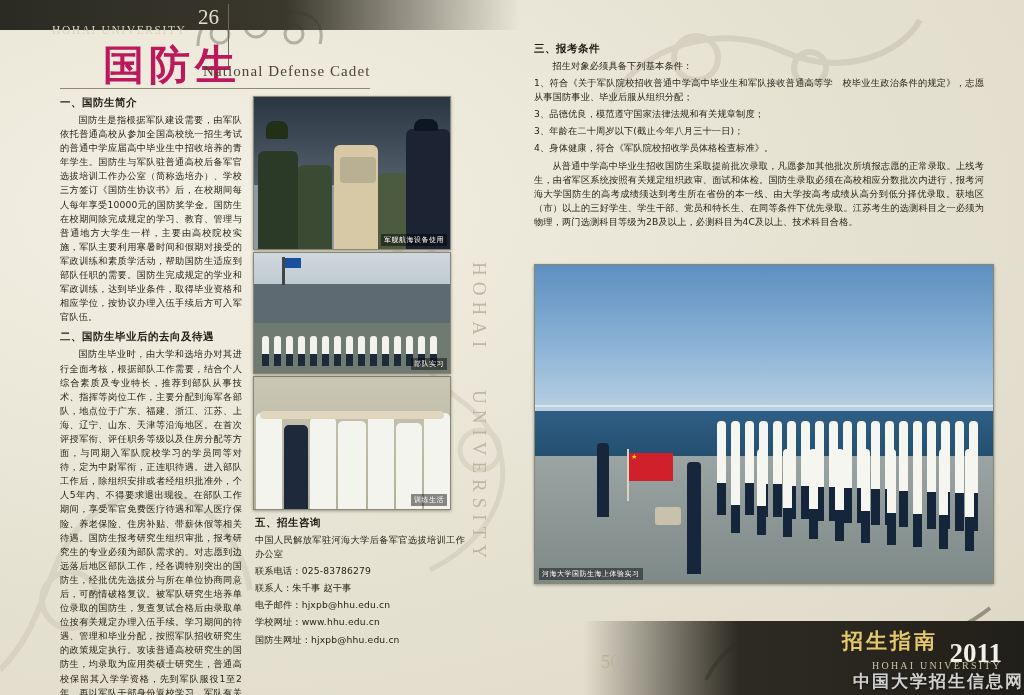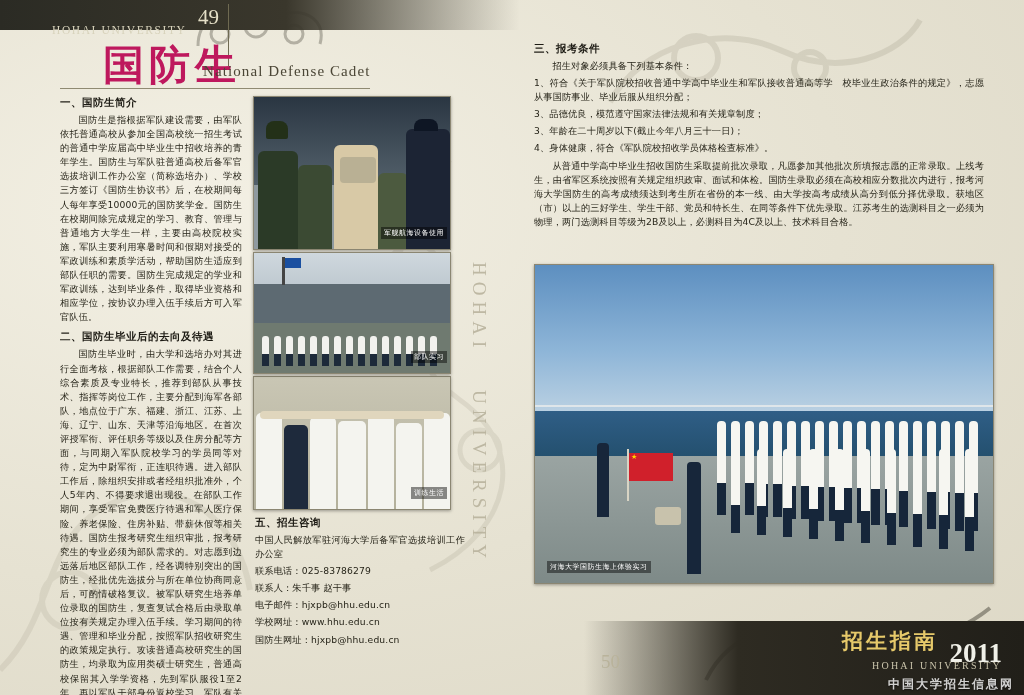--- a/index.html
+++ b/index.html
@@ -118,28 +118,27 @@
 
   
   .photo {
     position: absolute;
     overflow: hidden;
     border: 1px solid #8b8672;
     box-shadow: 0 1px 3px rgba(0,0,0,.35);
   }
   .cap {
     position: absolute;
-    right: 3px; bottom: 10px;
+    right: 3px; bottom: 3px;
     font-size: 7px;
     color: #fff;
     background: rgba(0,0,0,.45);
     padding: 1px 3px;
     letter-spacing: .5px;
     white-space: nowrap;
-    margin-left: 8px;
   }
   
   #photo1 { left: 253px; top: 96px; width: 196px; height: 152px; }
   #photo1 .sky { position:absolute; inset:0; background: linear-gradient(180deg,#2a3642 0%,#47545f 40%,#6b7a82 100%); }
   #photo1 .gray { position:absolute; left:0; bottom:0; width:100%; height:42%; background:#8f9aa0; }
   #photo1 .fig { position:absolute; bottom:0; border-radius:6px 6px 0 0; }
   
   #photo2 { left: 253px; top: 252px; width: 196px; height: 120px; }
   #photo2 .sky { position:absolute; inset:0; background: linear-gradient(180deg,#cfd8de 0%,#aebac2 55%,#8d9aa3 100%); }
   #photo2 .hull { position:absolute; left:0; top:26%; width:100%; height:32%; background:#5d6a72; }
@@ -210,23 +209,23 @@
   }
   .footer-page {
     position: absolute;
     right: 404px; bottom: 22px;
     font-family: "Liberation Serif", serif;
     font-size: 19px;
     color: #b9b39b;
   }
   .watermark {
     position: absolute;
-    right: 10px; bottom: 2px;
+    right: 0; bottom: 2px;
     font-family: "DejaVu Sans", sans-serif;
-    font-size: 12px;
+    font-size: 17px;
     font-weight: bold;
     color: rgba(255,255,255,.80);
     letter-spacing: 2px;
     white-space: nowrap;
     text-shadow: 0 1px 2px rgba(0,0,0,.6);
   }
 </style>
 </head>
 <body>
 
@@ -256,21 +255,21 @@
   </svg>
   <svg class="bg-swirl" style="left:700px;top:600px;opacity:.42;" width="320" height="95" viewBox="0 0 320 95">
     <path d="M6 80 C30 30 90 14 140 34 C190 54 250 40 290 8" fill="none" stroke="#2f2c22" stroke-width="4"></path>
     <circle cx="56" cy="52" r="16" fill="none" stroke="#2f2c22" stroke-width="4"></circle>
     <circle cx="150" cy="58" r="13" fill="none" stroke="#2f2c22" stroke-width="4"></circle>
     <circle cx="236" cy="44" r="11" fill="none" stroke="#2f2c22" stroke-width="4"></circle>
   </svg>
 
   <div class="top-band"></div>
   <div class="brand-en">HOHAI UNIVERSITY</div>
-  <div class="page-no">49</div>
+  <div class="page-no">26</div>
   <div class="page-rule"></div>
 
   <div class="title-cn">国防生</div>
   <div class="title-en">National Defense Cadet</div>
   <div class="title-rule"></div>
 
   <div class="col" id="left-col">
     <p class="sec-head">一、国防生简介</p>
     <p class="para">国防生是指根据军队建设需要，由军队依托普通高校从参加全国高校统一招生考试的普通中学应届高中毕业生中招收培养的青年学生。国防生与军队驻普通高校后备军官选拔培训工作办公室（简称选培办）、学校三方签订《国防生协议书》后，在校期间每人每年享受10000元的国防奖学金。国防生在校期间除完成规定的学习、教育、管理与普通地方大学生一样，主要由高校院校实施，军队主要利用寒暑时间和假期对接受的军政训练和素质学活动，帮助国防生适应到部队任职的需要。国防生完成规定的学业和军政训练，达到毕业条件，取得毕业资格和相应学位，按协议办理入伍手续后方可入军官队伍。</p>
     <p class="sec-head" style="margin-top:6px;">二、国防生毕业后的去向及待遇</p>

